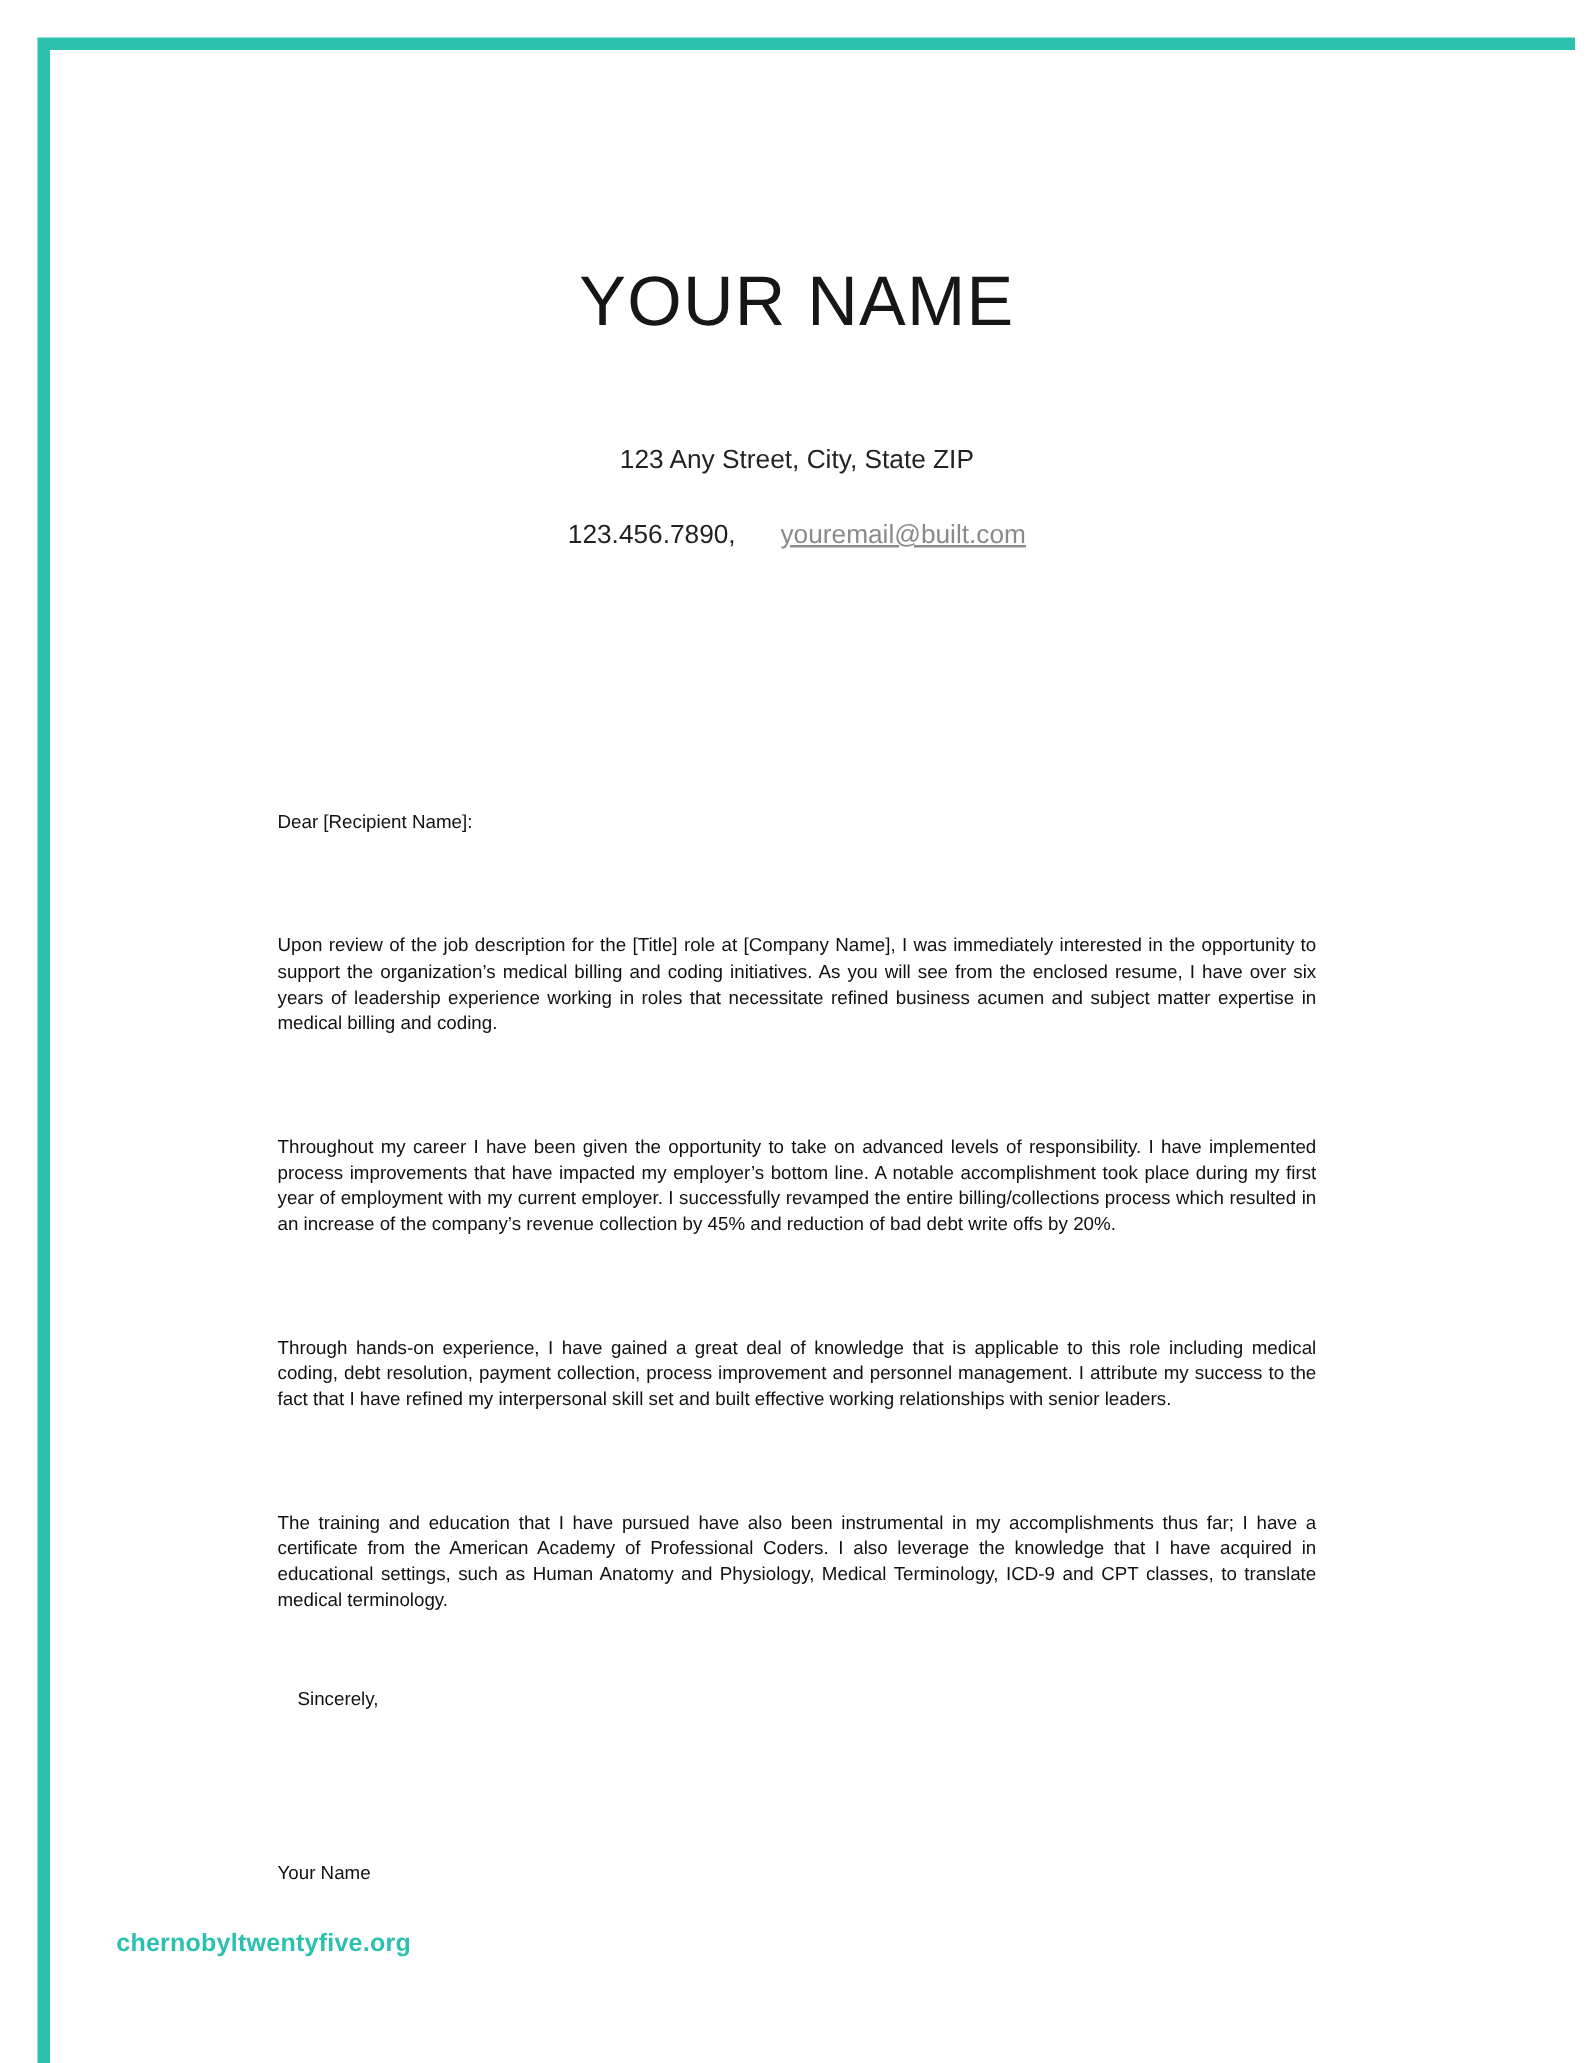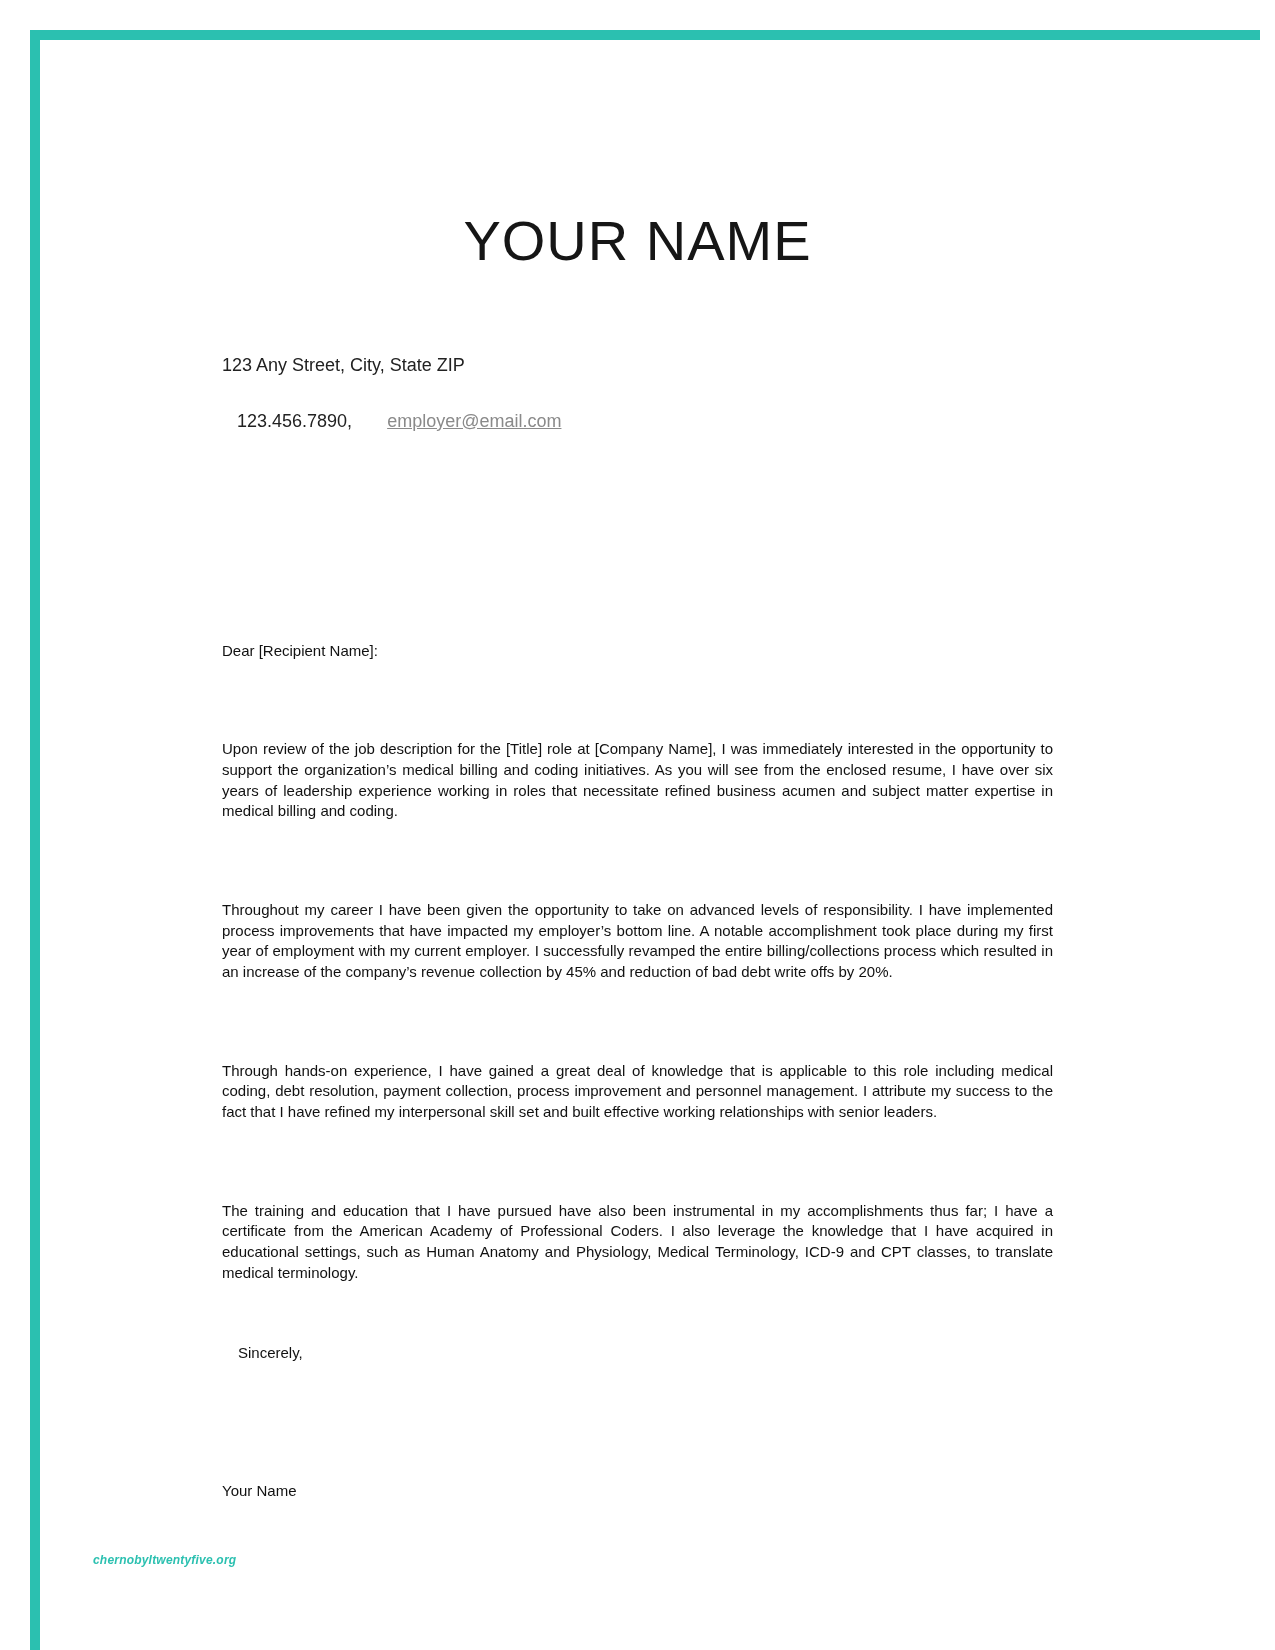--- a/index.html
+++ b/index.html
@@ -25,21 +25,22 @@
   .name-heading{
     font-size:56px;
     font-weight:400;
     letter-spacing:1px;
     text-align:center;
     color:#161616;
     margin-bottom:36px;
     font-family:"Liberation Sans",sans-serif;
   }
   .contact-block{
-    font-size:18px;
+    text-align:center;
+    font-size:21px;
     line-height:1.32;
     color:#222222;
   }
   .contact-line2{margin-top:2px;}
   .email-link{
     color:var(--muted);
     text-decoration:underline;
     cursor:pointer;
   }
   .letter{
@@ -61,39 +62,38 @@
     margin-bottom:88px;
     margin-left:16px;
   }
   .signature{
     margin-bottom:0;
   }
   .footer-watermark{
     position:absolute;
     left:38px;
     bottom:88px;
-    font-size:12px;
+    font-size:20px;
     font-weight:700;
     color:var(--accent);
     letter-spacing:0.2px;
-    font-style:italic;
   }
 </style>
 </head>
 <body>
 
 <div class="page">
   <div class="column">
 
     <div class="name-heading">YOUR NAME</div>
 
     <div class="contact-block">
       <div class="contact-line1">123 Any Street, City, State ZIP</div>
       <div class="contact-line2">
-        <span>123.456.7890, </span><span class="email-link">employer@email.com</span>
+        <span>123.456.7890, </span><span class="email-link">youremail@built.com</span>
       </div>
     </div>
 
     <div class="letter">
       <p class="salutation">Dear [Recipient Name]:</p>
 
       <p class="body-para">Upon review of the job description for the [Title] role at [Company Name], I was immediately interested in the opportunity to support the organization’s medical billing and coding initiatives. As you will see from the enclosed resume, I have over six years of leadership experience working in roles that necessitate refined business acumen and subject matter expertise in medical billing and coding.</p>
 
       <p class="body-para">Throughout my career I have been given the opportunity to take on advanced levels of responsibility. I have implemented process improvements that have impacted my employer’s bottom line. A notable accomplishment took place during my first year of employment with my current employer. I successfully revamped the entire billing/collections process which resulted in an increase of the company’s revenue collection by 45% and reduction of bad debt write offs by 20%.</p>
 

